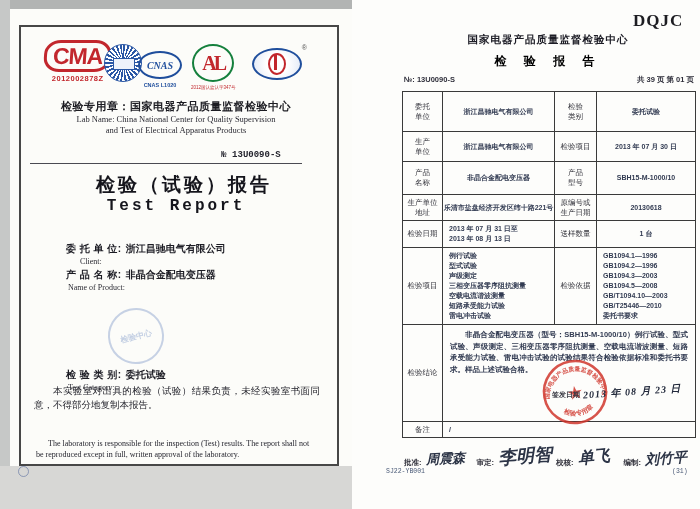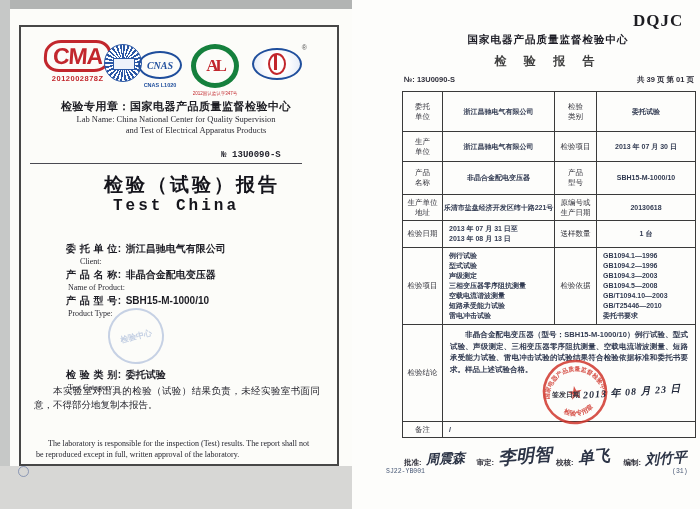--- a/index.html
+++ b/index.html
@@ -12,21 +12,21 @@
   #left-strip{left:0;top:0;width:10px;height:466px;background:#c6c8c7;}
   #cover-border{left:19px;top:25px;width:316px;height:437px;border:2px solid #474747;background:transparent;}
   
   .logo{display:flex;flex-direction:column;align-items:center;}
   .cma-box{color:#c2272d;font-weight:900;font-size:23px;letter-spacing:-1px;border:3px solid #c2272d;border-radius:16px/14px;padding:0 6px;line-height:26px;transform:skewX(-4deg);}
   .cma-num{color:#c2272d;font-size:7.5px;font-weight:700;margin-top:2px;letter-spacing:.5px;}
   .ilac{width:36px;height:36px;border-radius:50%;background:repeating-conic-gradient(#2a57a5 0 7deg,#ffffff 7deg 14deg);border:1px solid #2a57a5;position:relative;}
   .ilac::after{content:"";position:absolute;left:8px;top:13px;width:20px;height:10px;background:#eef2fa;border:1px solid #2a57a5;}
   .cnas-oval{border:2px solid #1f4e9c;border-radius:50%;width:40px;height:24px;display:flex;align-items:center;justify-content:center;color:#1f4e9c;font-weight:700;font-style:italic;font-size:10px;font-family:"Liberation Serif",serif;}
   .cnas-cap{color:#1f4e9c;font-size:5.5px;font-weight:700;margin-top:3px;}
-  .al-circ{border:5px solid #15803d;border-radius:50%;width:38px;height:34px;display:flex;align-items:center;justify-content:center;color:#c2272d;font-weight:900;font-size:17px;letter-spacing:-3px;font-family:"Liberation Serif",serif;}
+  .al-circ{border:2px solid #15803d;border-radius:50%;width:38px;height:34px;display:flex;align-items:center;justify-content:center;color:#c2272d;font-weight:900;font-size:20px;letter-spacing:-3px;font-family:"Liberation Serif",serif;}
   .al-cap{color:#c2272d;font-size:4.5px;margin-top:3px;white-space:nowrap;}
   .globe{width:46px;height:28px;border:2.5px solid #1f4e9c;border-radius:50%;position:relative;background:radial-gradient(circle at 50% 50%, #ffffff 40%, #dfe7f5 100%);}
   .globe::before{content:"";position:absolute;left:14px;top:3px;width:14px;height:18px;border:2px solid #c2272d;border-radius:50%;background:#fff;}
   .globe::after{content:"";position:absolute;left:20px;top:5px;width:3px;height:15px;background:#c2272d;}
   .reg{position:absolute;right:-7px;top:-6px;font-size:7px;color:#555;}
   
   .labzh{font-size:11px;font-weight:700;color:#1c1c22;letter-spacing:.5px;}
   .laben{font-size:8.5px;color:#2a2a33;font-family:"Liberation Serif",serif;}
   .repno{font-size:9px;font-weight:700;color:#23232d;font-family:"Liberation Mono",monospace;}
   #no-rule{left:30px;top:163px;width:272px;height:1px;background:#4a4a52;}
@@ -37,21 +37,21 @@
   .f-val{font-size:10px;font-weight:700;color:#1c1c24;margin-left:4px;}
   .f-en{font-size:8px;color:#2a2a33;font-family:"Liberation Serif",serif;margin-left:14px;margin-top:1px;}
   .disc-zh{font-size:9.5px;color:#1d1d26;line-height:14px;text-indent:2em;text-align:justify;}
   .disc-en{font-size:8px;color:#25252e;line-height:11px;font-family:"Liberation Serif",serif;text-indent:1.5em;}
   .faint-seal{width:52px;height:52px;border-radius:50%;border:2px solid rgba(110,140,195,.38);display:flex;align-items:center;justify-content:center;transform:rotate(-14deg);}
   .faint-seal span{color:rgba(110,140,195,.4);font-size:8px;font-weight:700;}
   .punch{width:9px;height:9px;border-radius:50%;border:1.5px solid rgba(90,110,160,.6);}
   
   .dqjc{font-size:17px;font-weight:600;color:#1d1d22;font-family:"Liberation Serif",serif;letter-spacing:1px;}
   .org{font-size:10.5px;font-weight:800;color:#1d1d26;letter-spacing:1px;}
-  .rtitle{font-size:12px;font-weight:800;color:#404040;letter-spacing:7px;}
+  .rtitle{font-size:12px;font-weight:800;color:#000000;letter-spacing:7px;}
   .meta{font-size:7.5px;color:#2e2e3a;font-weight:600;}
   #insp-table{left:402px;top:91px;display:grid;grid-template-columns:40px 112px 42px 98px;grid-template-rows:40px 30px 33px 26px 27px 77px 97px 15px;border:1.5px solid #3a3a3a;background:#fdfdfb;}
   .cell{border-right:1px solid #3a3a3a;border-bottom:1px solid #3a3a3a;display:flex;align-items:center;justify-content:center;text-align:center;white-space:pre-line;overflow:hidden;}
   .lastc{border-right:none;} .lastr{border-bottom:none;}
   .tl{font-size:7.5px;color:#33333b;line-height:10px;}
   .tv{font-size:7px;color:#323b52;font-weight:600;line-height:10px;}
   .leftal{justify-content:flex-start;text-align:left;padding-left:6px;}
   .span2{grid-column:2 / 5;}
   .concl{display:block;text-align:justify;padding:4px 7px 16px 7px;text-indent:2em;font-size:7.5px;line-height:11.5px;color:#323b52;font-weight:600;}
   
@@ -90,39 +90,35 @@
     <div class="al-cap">2012国认监认字347号</div>
   </div>
   <div class="abs" style="left:252px;top:48px;">
     <div class="globe">
       <span class="reg">®</span>
     </div>
   </div>
 
   <div class="abs labzh" style="left:0;top:99px;width:352px;text-align:center;">检验专用章：国家电器产品质量监督检验中心</div>
   <div class="abs laben" style="left:0;top:114px;width:352px;text-align:center;">Lab Name:   China National Center for Quality Supervision</div>
-  <div class="abs laben" style="left:0;top:125px;width:352px;text-align:center;padding-left:20px;">and Test of Electrical Apparatus Products</div>
+  <div class="abs laben" style="left:0;top:125px;width:352px;text-align:center;">and Test of Electrical Apparatus Products</div>
 
   <div class="abs repno" style="left:200px;top:150px;width:102px;text-align:center;">№ 13U0090-S</div>
   <div class="abs" id="no-rule"></div>
 
-  <div class="abs title-zh" style="left:16px;top:172px;width:352px;text-align:center;">检验（试验）报告</div>
-  <div class="abs title-en" style="left:0;top:197px;width:352px;text-align:center;">Test  China</div>
+  <div class="abs title-zh" style="left:8px;top:172px;width:352px;text-align:center;">检验（试验）报告</div>
+  <div class="abs title-en" style="left:0;top:197px;width:352px;text-align:center;">Test  Report</div>
 
   <div class="abs fieldrow" style="top:238px;">
     <div><span class="f-zh">委 托 单 位:</span><span class="f-val">浙江昌驰电气有限公司</span></div>
     <div class="f-en">Client:</div>
   </div>
   <div class="abs fieldrow" style="top:264px;">
     <div><span class="f-zh">产 品 名 称:</span><span class="f-val">非晶合金配电变压器</span></div>
     <div class="f-en" style="margin-left:2px;">Name of Product:</div>
-  </div>
-  <div class="abs fieldrow" style="top:290px;">
-    <div><span class="f-zh">产 品 型 号:</span><span class="f-val">SBH15-M-1000/10</span></div>
-    <div class="f-en" style="margin-left:2px;">Product Type:</div>
   </div>
   <div class="abs fieldrow" style="top:316px;margin-top:48px;">
     <div><span class="f-zh">检 验 类 别:</span><span class="f-val">委托试验</span></div>
     <div class="f-en" style="margin-left:2px;">Test Category:</div>
   </div>
 
   <div class="abs faint-seal" style="left:108px;top:308px;">
     <span>检验中心</span>
   </div>
 

